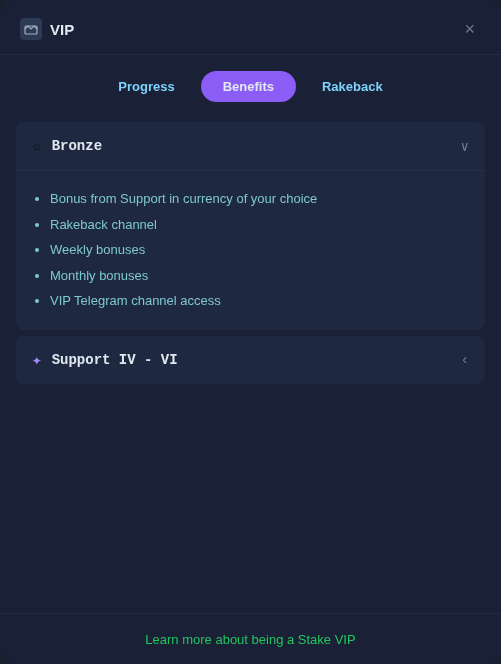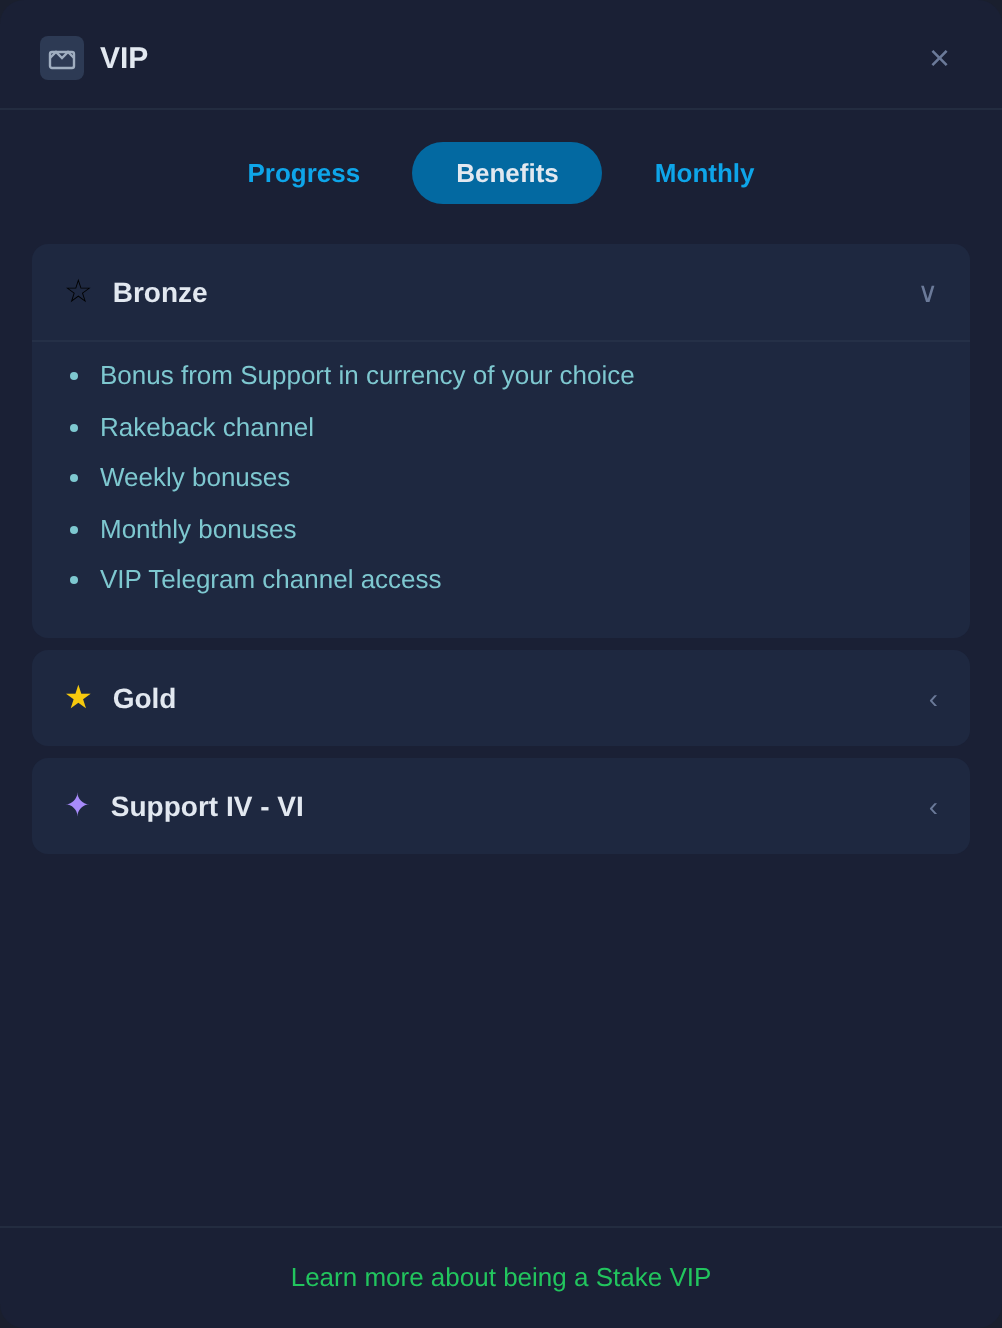--- a/index.html
+++ b/index.html
@@ -83,25 +83,25 @@
       border-radius: 20px;
       font-size: 13px;
       font-weight: 600;
       cursor: pointer;
       border: none;
       transition: background 0.2s, color 0.2s;
     }
 
     .tab-inactive {
       background: transparent;
-      color: #0ea5e9;
+      color: #7dd3fc;
     }
 
     .tab-active {
-      background: #0369a1;
+      background: #8b5cf6;
       color: #e2e8f0;
     }
 
     .content {
       flex: 1;
       padding: 8px 16px;
       display: flex;
       flex-direction: column;
       gap: 6px;
     }
@@ -111,20 +111,21 @@
       border-radius: 8px;
       overflow: hidden;
     }
 
     .tier-header {
       display: flex;
       align-items: center;
       justify-content: space-between;
       padding: 14px 16px;
       cursor: pointer;
+      font-family: Liberation Mono, monospace;
     }
 
     .tier-header-left {
       display: flex;
       align-items: center;
       gap: 10px;
     }
 
     .tier-icon {
       font-size: 16px;
@@ -142,20 +143,21 @@
     }
 
     .tier-benefits {
       padding: 4px 16px 16px 16px;
       border-top: 1px solid #253047;
     }
 
     .tier-benefits ul {
       list-style: disc;
       padding-left: 18px;
+      margin-top: 11px;
     }
 
     .tier-benefits ul li {
       color: #7ec8d0;
       font-size: 13px;
       padding: 3px 0;
       line-height: 1.5;
     }
 
     .footer {
@@ -208,21 +210,21 @@
         </svg>
       </div>
       <span class="modal-title">VIP</span>
     </div>
     <button class="close-btn">×</button>
   </div>
 
   <div class="tabs">
     <button class="tab tab-inactive">Progress</button>
     <button class="tab tab-active">Benefits</button>
-    <button class="tab tab-inactive">Monthly</button>
+    <button class="tab tab-inactive">Rakeback</button>
   </div>
 
   <div class="content">
 
     <div class="tier-card">
       <div class="tier-header">
         <div class="tier-header-left">
           <span class="tier-icon star-outline"></span>
           <span class="tier-name">Bronze</span>
         </div>
@@ -233,29 +235,20 @@
           <li>Bonus from Support in currency of your choice</li>
           <li>Rakeback channel</li>
           <li>Weekly bonuses</li>
           <li>Monthly bonuses</li>
           <li>VIP Telegram channel access</li>
         </ul>
       </div>
     </div>
 
 
-    <div class="tier-card">
-      <div class="tier-header">
-        <div class="tier-header-left">
-          <span class="tier-icon star-filled"></span>
-          <span class="tier-name">Gold</span>
-        </div>
-        <span class="tier-chevron chevron-right"></span>
-      </div>
-    </div>
 
 
     <div class="tier-card">
       <div class="tier-header">
         <div class="tier-header-left">
           <span class="tier-icon star-special"></span>
           <span class="tier-name">Support IV - VI</span>
         </div>
         <span class="tier-chevron chevron-right"></span>
       </div>

